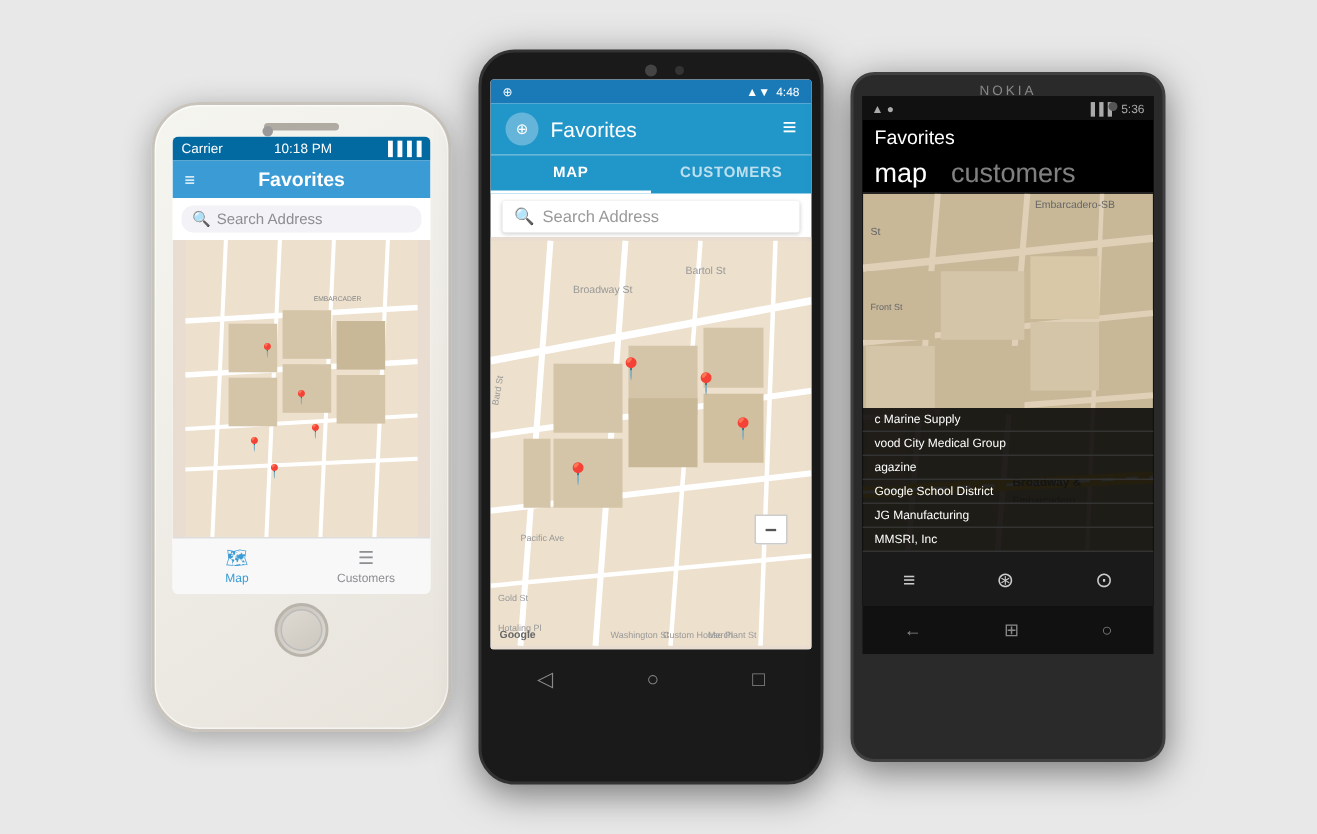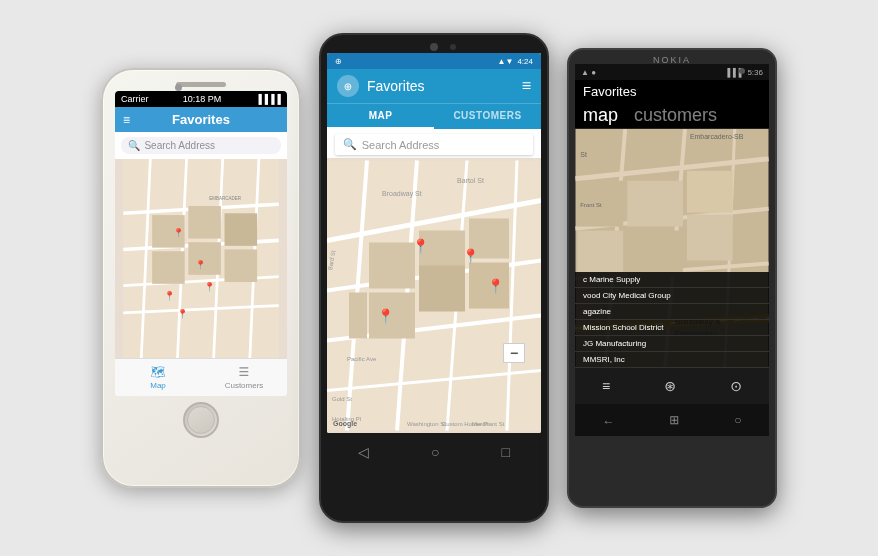--- a/index.html
+++ b/index.html
@@ -52,21 +52,21 @@
     .iphone-screen {
       width: 172px;
       height: 305px;
       background: #fff;
       border-radius: 4px;
       overflow: hidden;
       display: flex;
       flex-direction: column;
     }
     .ios-status-bar {
-      background: #000000;
+      background: #0369a1;
       color: white;
       font-size: 9px;
       display: flex;
       justify-content: space-between;
       align-items: center;
       padding: 2px 6px;
       height: 16px;
       text-align: center;
     }
     .ios-header {
@@ -471,21 +471,21 @@
 
 <div class="android">
   <div class="android-speaker"></div>
   <div class="android-camera"></div>
   <div class="android-screen">
 
     <div class="android-status-bar">
       <span>⊕</span>
       <span style="display:flex;gap:4px;align-items:center;">
         <span>▲▼</span>
-        <span>4:24</span>
+        <span>4:48</span>
       </span>
     </div>
 
     <div class="android-header">
       <div class="android-header-icon">⊕</div>
       <span style="flex:1;">Favorites</span>
       <span style="font-size:16px;">≡</span>
     </div>
 
     <div class="android-tabs">
@@ -601,21 +601,21 @@
         <text x="115" y="10" font-size="7" fill="#666" font-family="Arial">Embarcadero-SB</text>
         <text x="5" y="78" font-size="6" fill="#666" font-family="Arial">Front St</text>
         <text x="100" y="196" font-size="8" fill="#888" font-family="Arial" font-weight="bold">Broadway &amp;</text>
         <text x="100" y="208" font-size="7" fill="#888" font-family="Arial">Embarcadero</text>
       </svg>
 
       <div class="nokia-overlay-list">
         <div class="nokia-list-item">c Marine Supply</div>
         <div class="nokia-list-item">vood City Medical Group</div>
         <div class="nokia-list-item">agazine</div>
-        <div class="nokia-list-item">Mission School District</div>
+        <div class="nokia-list-item">Google School District</div>
         <div class="nokia-list-item">JG Manufacturing</div>
         <div class="nokia-list-item">MMSRI, Inc</div>
       </div>
     </div>
 
     <div class="nokia-bottom-bar">
       <span style="color:#ccc;font-size:14px;">≡</span>
       <span style="color:#ccc;font-size:14px;">⊛</span>
       <span style="color:#ccc;font-size:14px;">⊙</span>
     </div>

